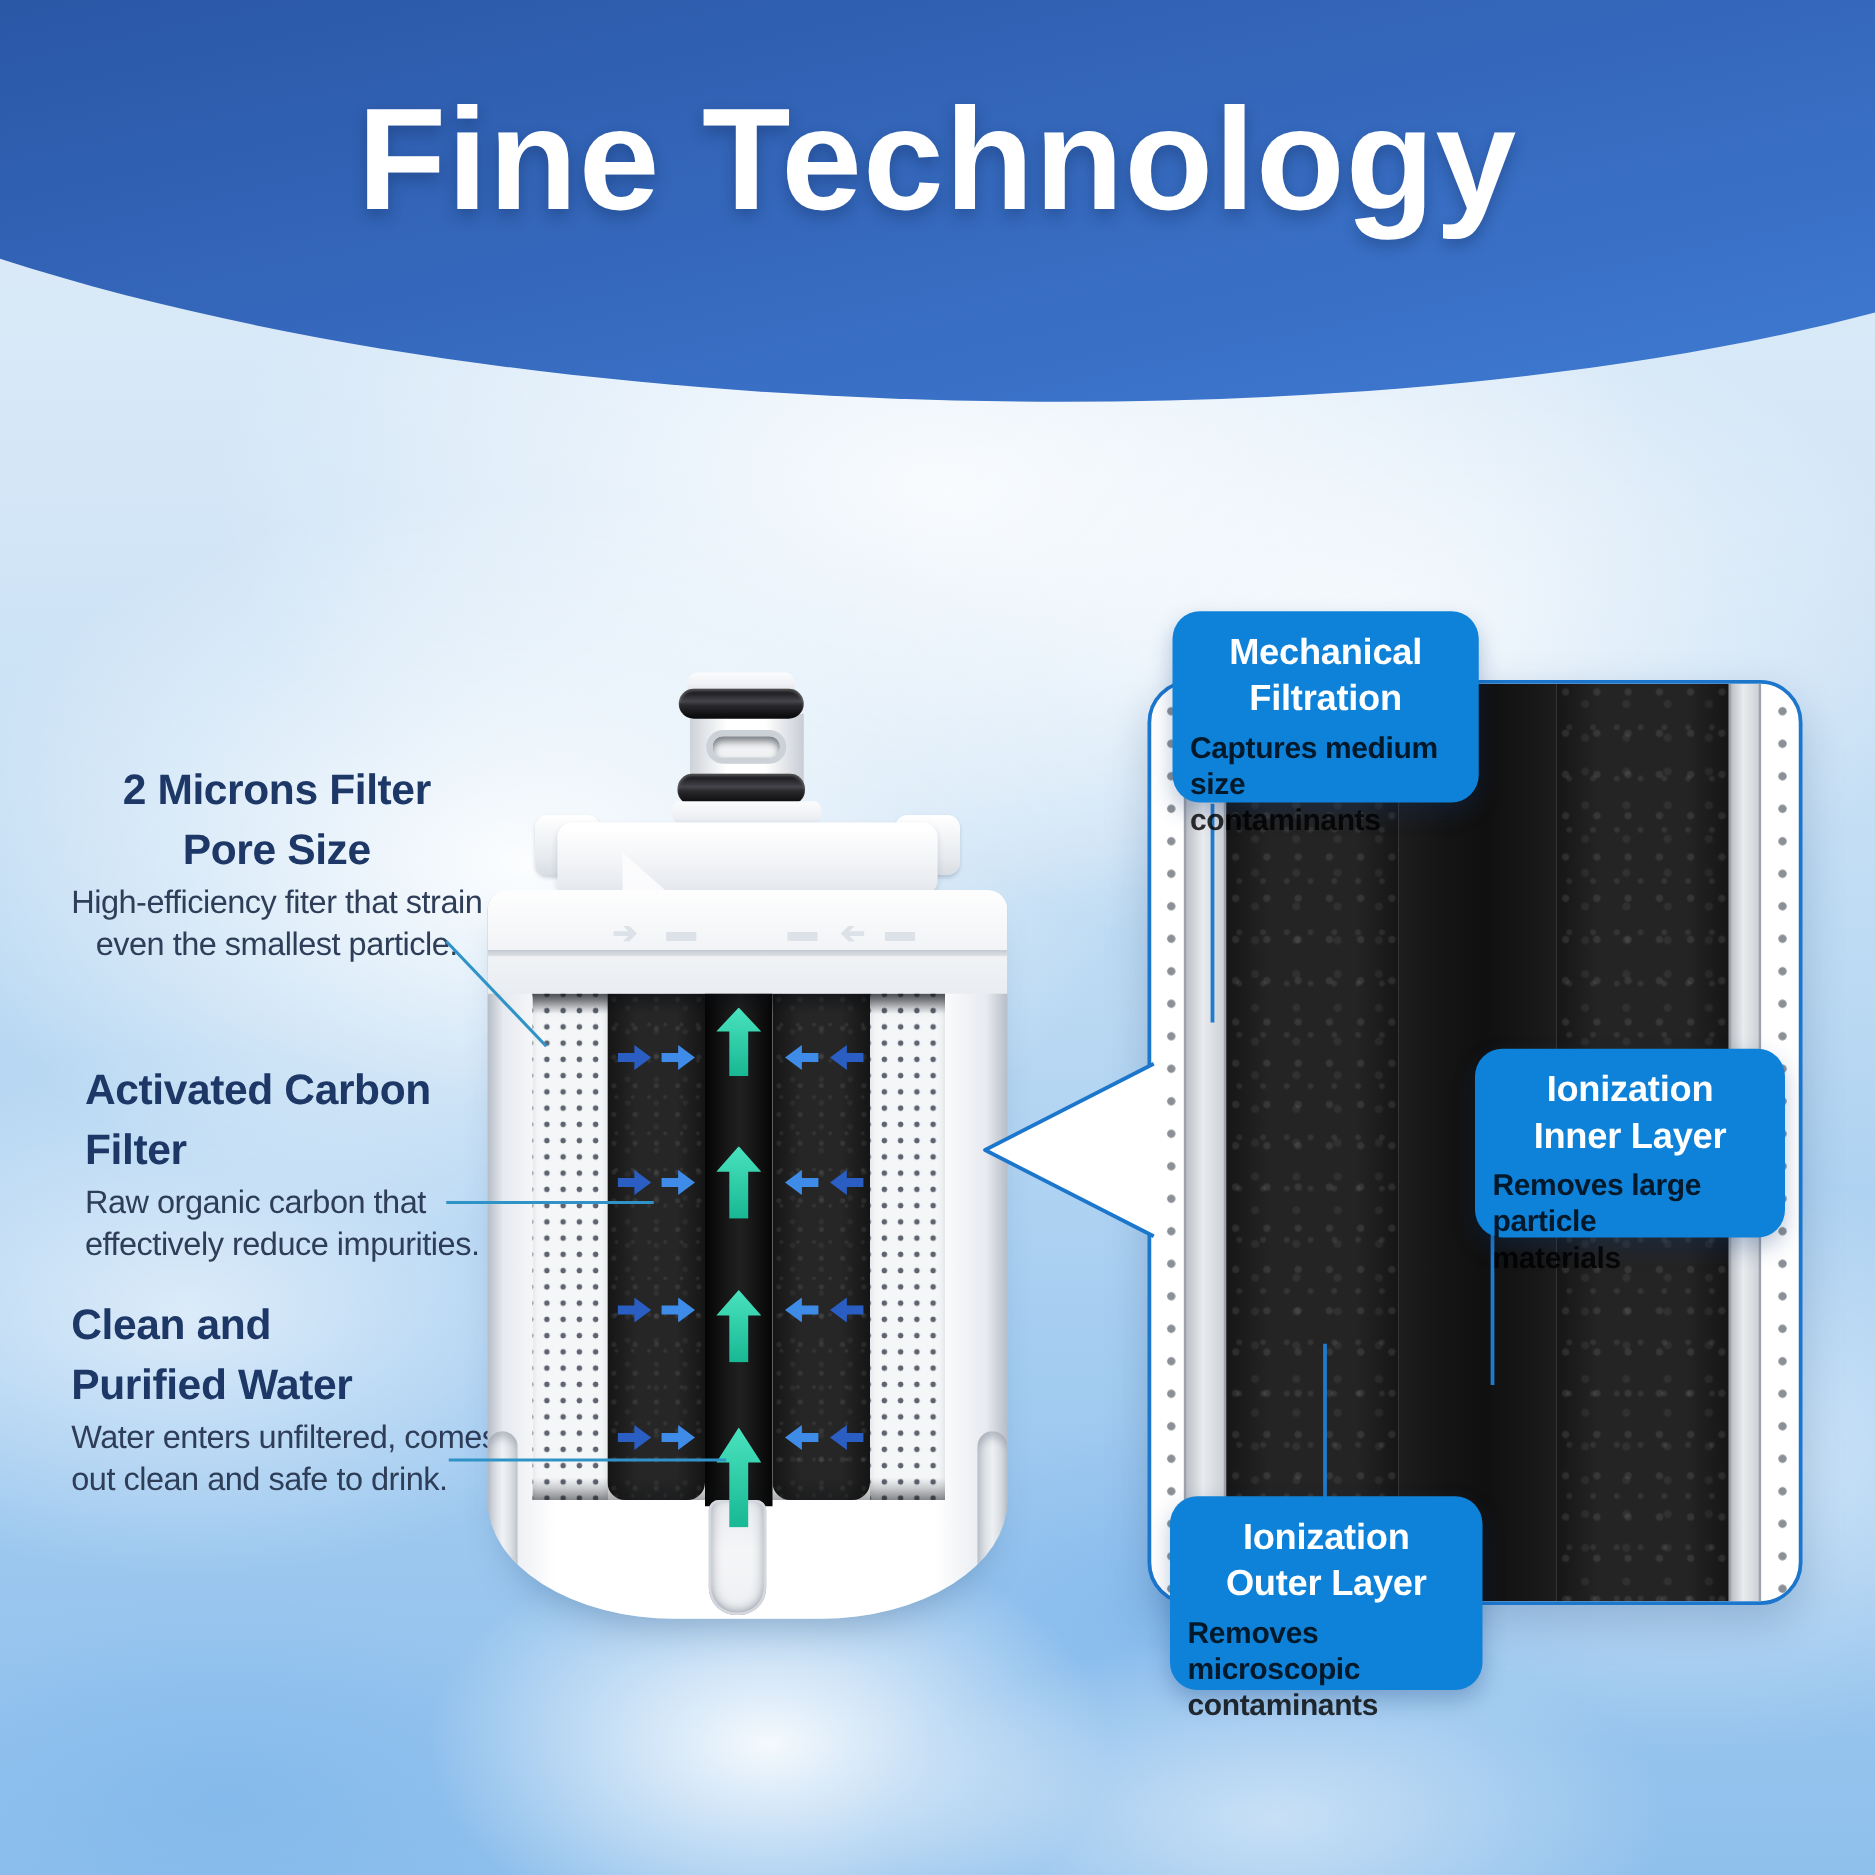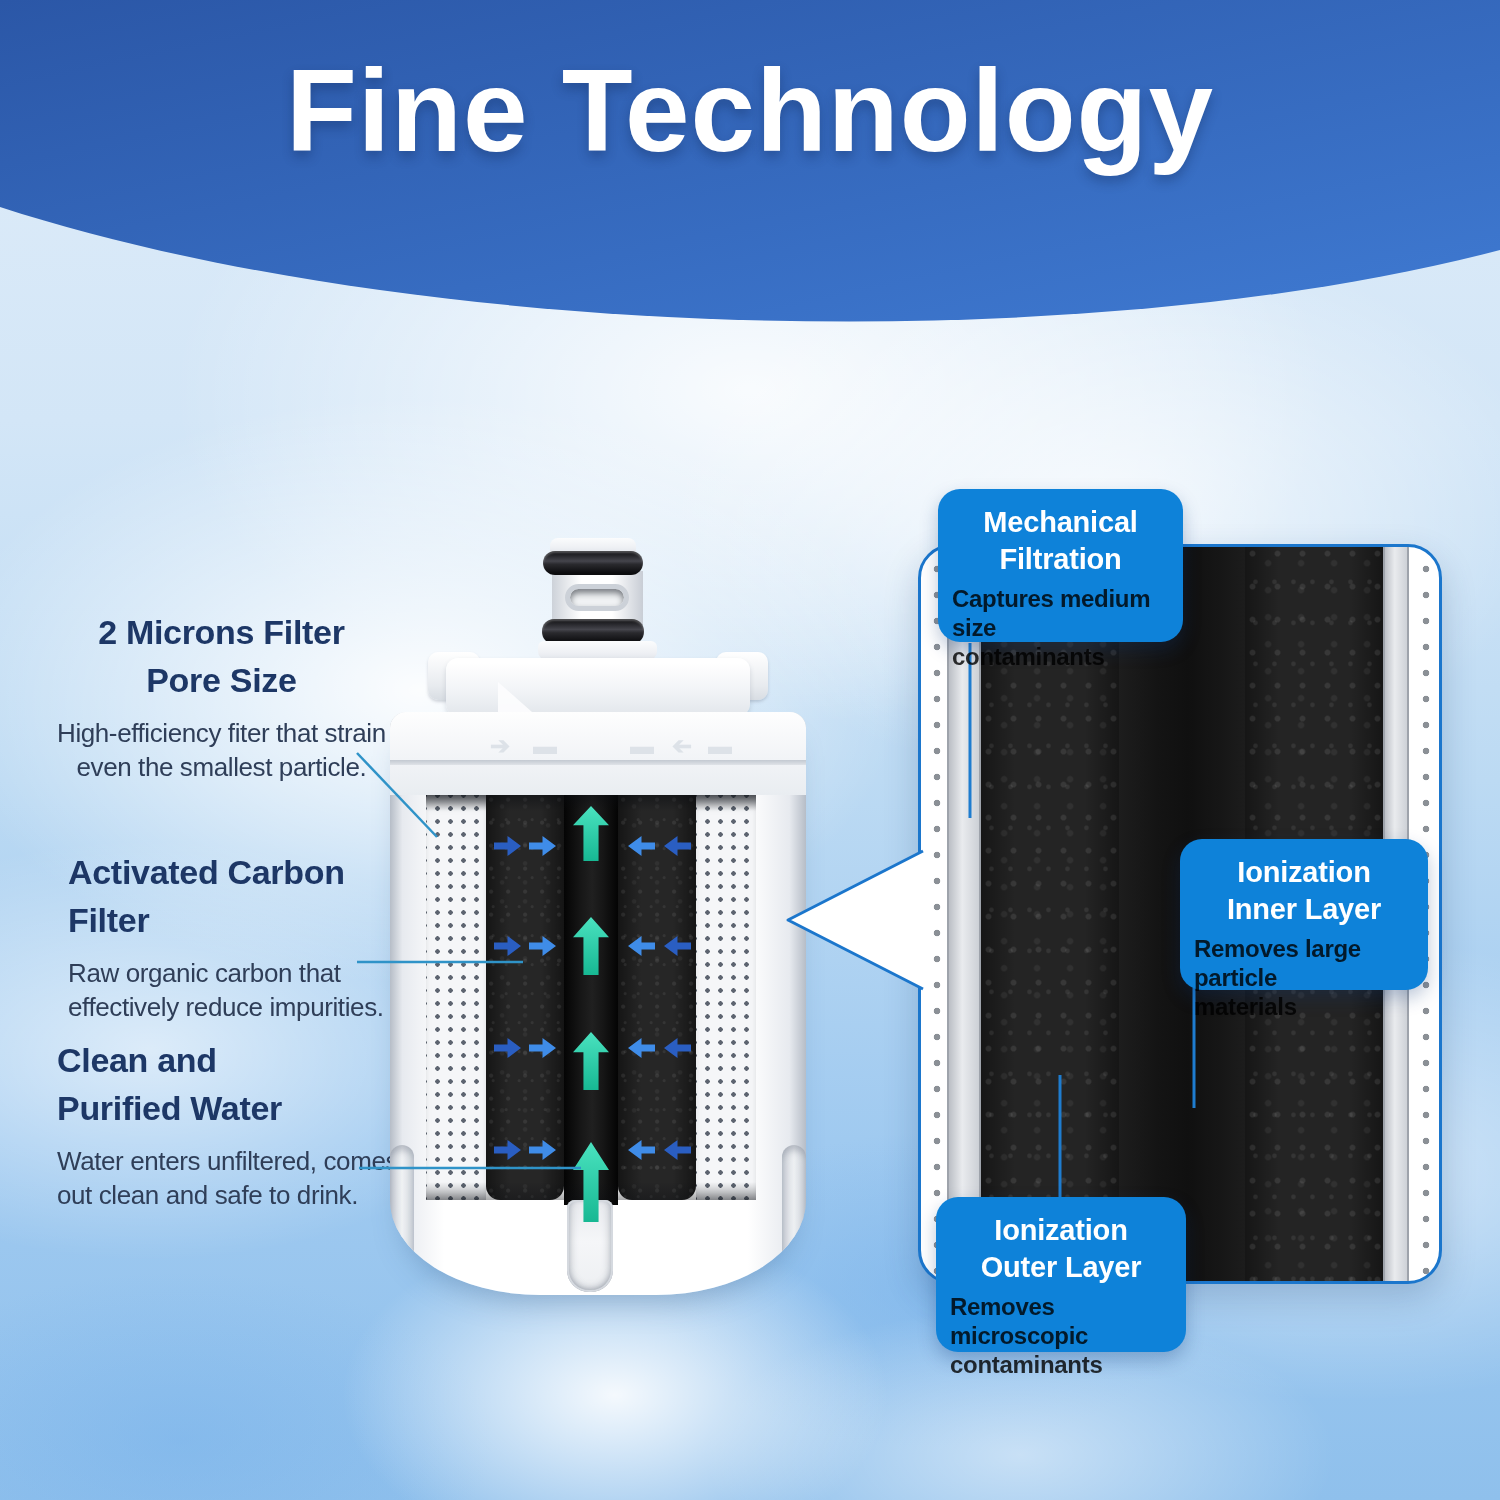--- a/index.html
+++ b/index.html
@@ -17,34 +17,34 @@
       radial-gradient(30% 14% at 68% 97%, rgba(255,255,255,.5), rgba(255,255,255,0) 70%),
       radial-gradient(26% 15% at 62% 86%, rgba(120,178,235,.55), rgba(120,178,235,0) 70%),
       radial-gradient(30% 16% at 12% 96%, rgba(120,178,235,.5), rgba(120,178,235,0) 70%),
       linear-gradient(180deg,#e0edf9 0%,#d3e6f7 28%,#bcdaf3 52%,#a0caf0 76%,#8fc0ec 100%);
   }
   .abs{position:absolute;}
   svg.layer{position:absolute;left:0;top:0;pointer-events:none;}
 
   
   .page-title{
-    left:0;top:44px;width:1500px;text-align:center;z-index:2;
+    left:0;top:60px;width:1500px;text-align:center;z-index:2;
     color:#fff;font-size:116px;font-weight:bold;letter-spacing:1px;
     text-shadow:0 6px 12px rgba(10,30,70,.30);
   }
   .page-subtitle{
     left:0;top:196px;width:1500px;text-align:center;z-index:2;
     color:#fff;font-size:38px;font-weight:bold;letter-spacing:.5px;
     text-shadow:0 3px 8px rgba(10,30,70,.25);
   }
 
   
   .feature{z-index:2;}
   .f-title{color:#1d3766;font-size:34px;font-weight:bold;line-height:48px;letter-spacing:-.3px;}
-  .f-desc{color:#2f3e58;font-size:26px;line-height:34px;letter-spacing:-.4px;margin-top:12px;}
+  .f-desc{color:#2f3e58;font-size:26px;line-height:34px;letter-spacing:-.4px;}
 
   
   .white-part{background:linear-gradient(180deg,#fbfcfd,#eef0f4 60%,#dfe3e9);}
   .stem-top{left:550px;top:538px;width:86px;height:16px;border-radius:8px 8px 0 0;z-index:3;}
   .oring{z-index:3;border-radius:12px;background:linear-gradient(180deg,#17171a 8%,#45454c 42%,#2a2a2e 55%,#0c0c0e 92%);box-shadow:inset 0 2px 2px rgba(255,255,255,.25);}
   .oring1{left:543px;top:551px;width:100px;height:24px;}
   .oring2{left:542px;top:619px;width:102px;height:25px;}
   .stem-neck{left:552px;top:571px;width:91px;height:54px;z-index:2;background:linear-gradient(90deg,#cdd2d9,#ffffff 32%,#ffffff 66%,#c8cdd5);}
   .stem-oval{left:565px;top:584px;width:64px;height:27px;border-radius:14px;z-index:4;
     background:#f0f2f4;border:5px solid #ccd1d8;box-sizing:border-box;

